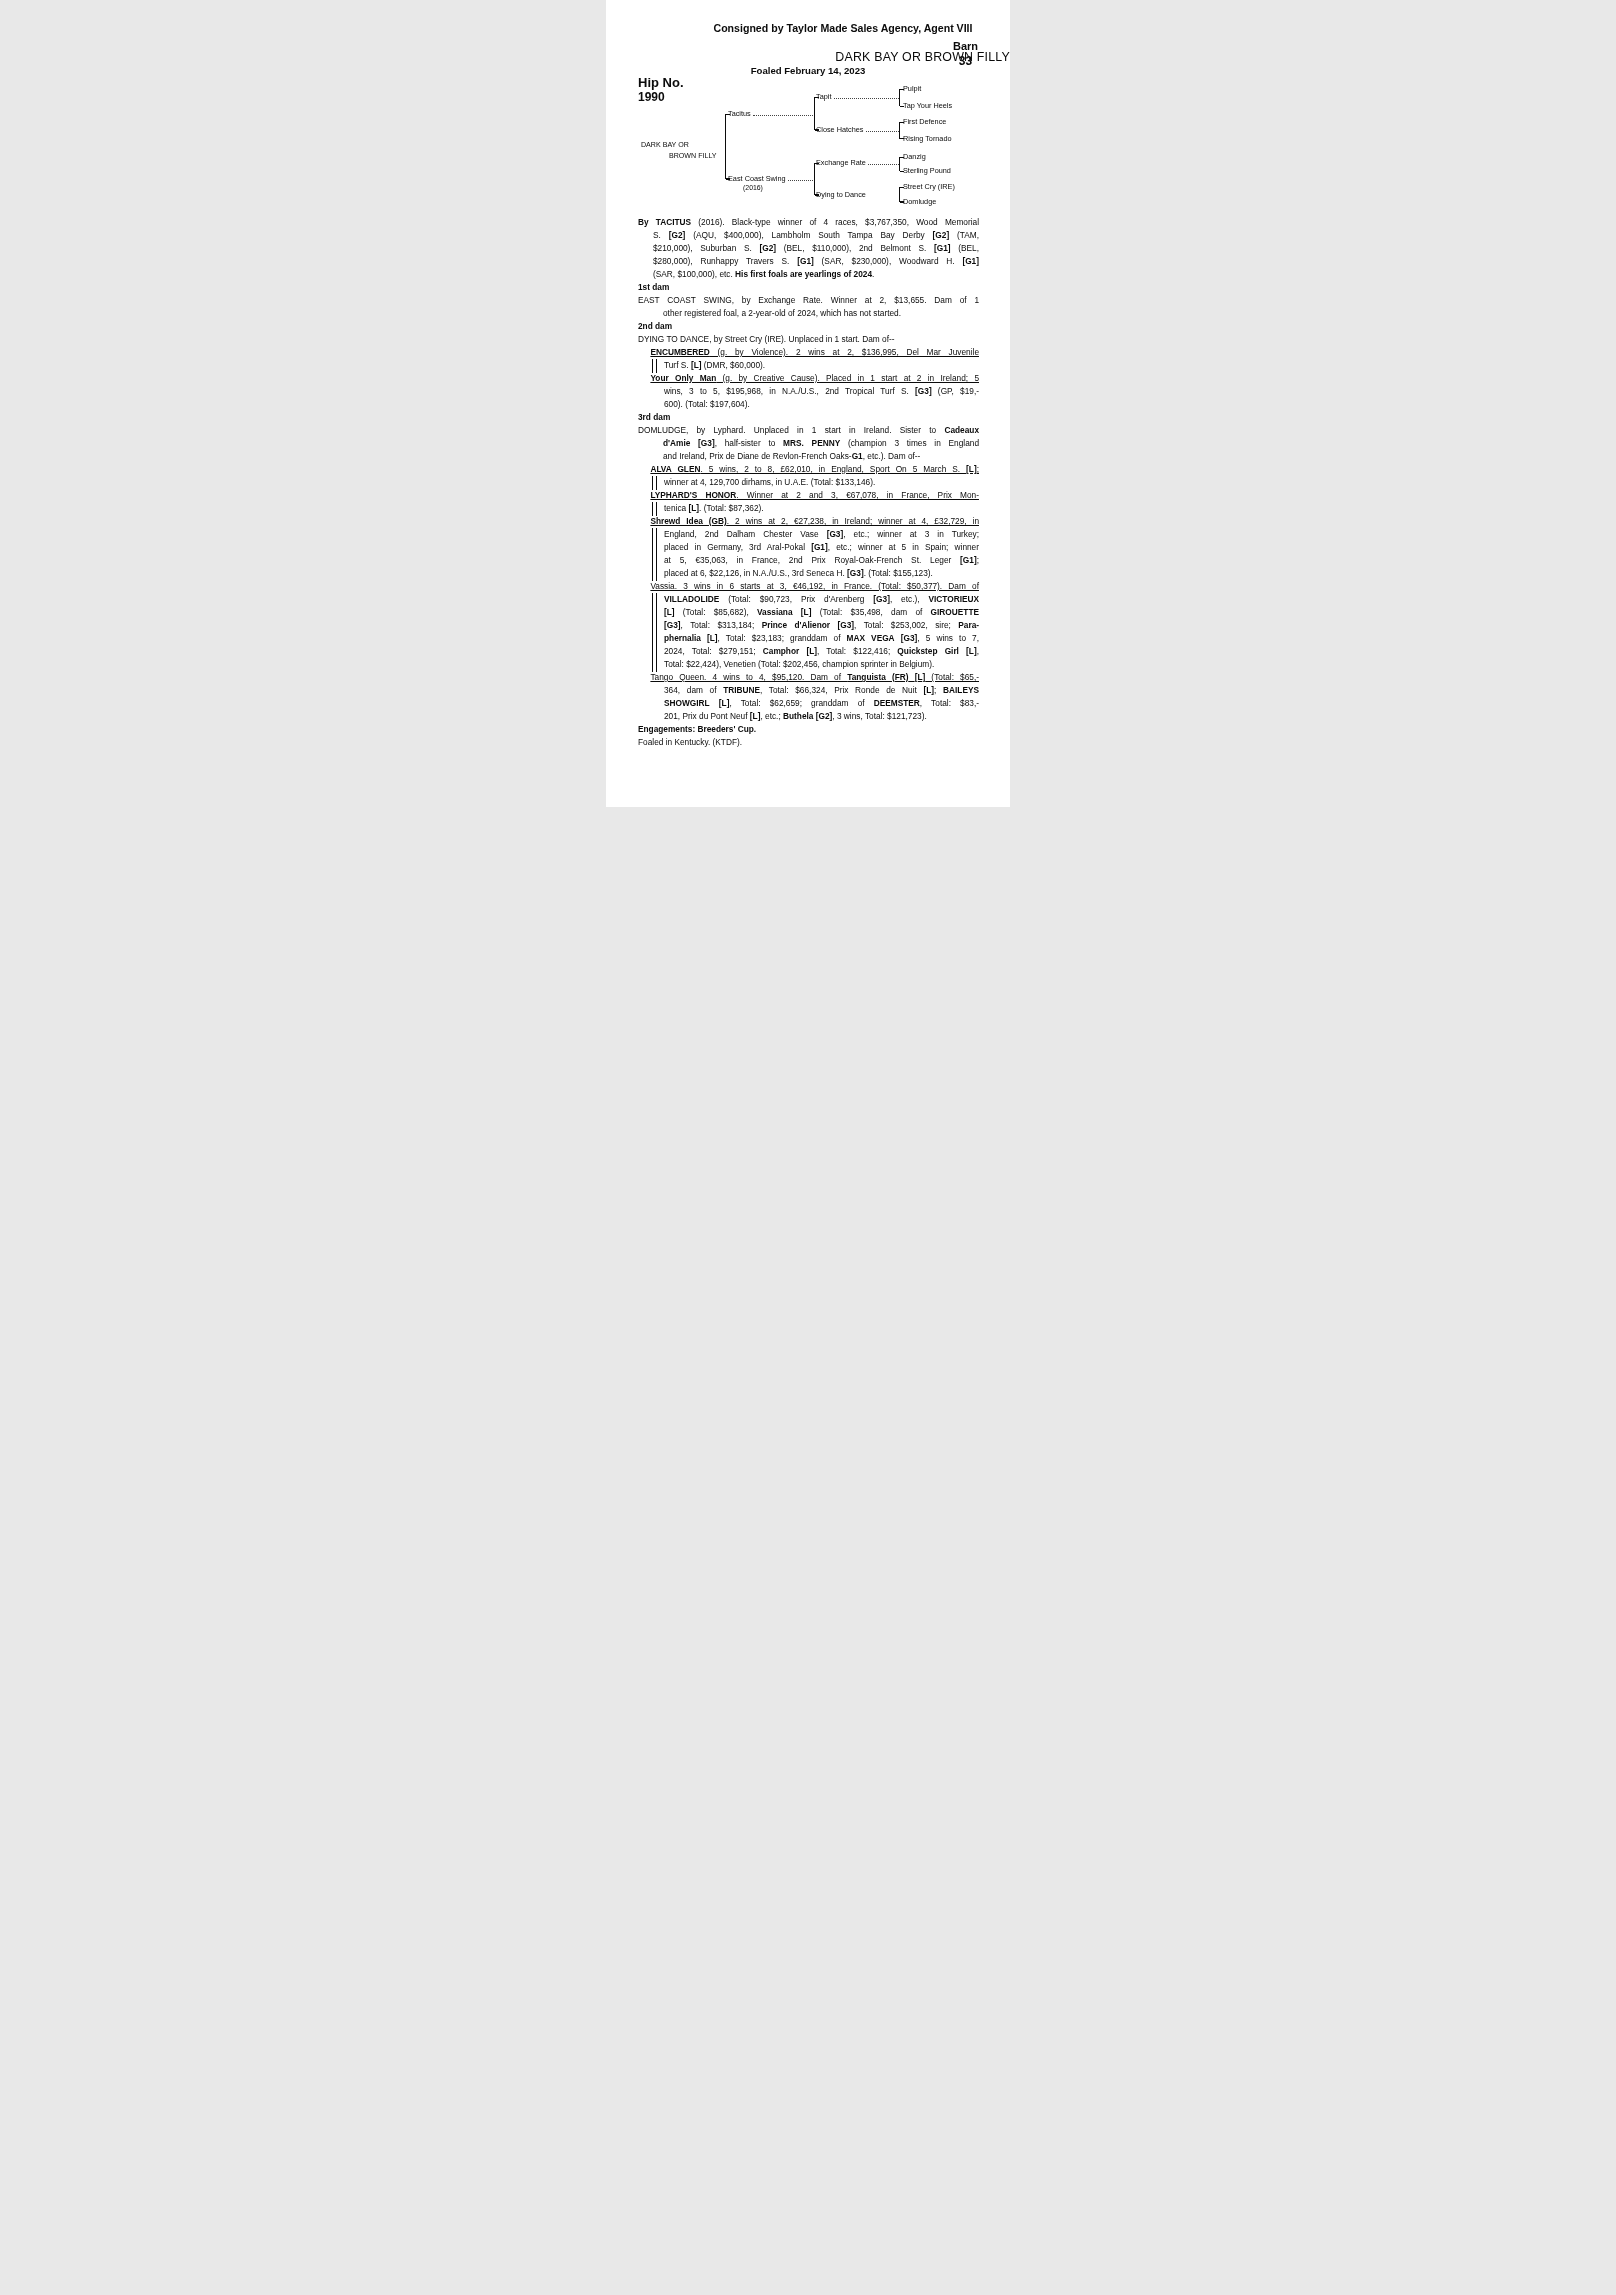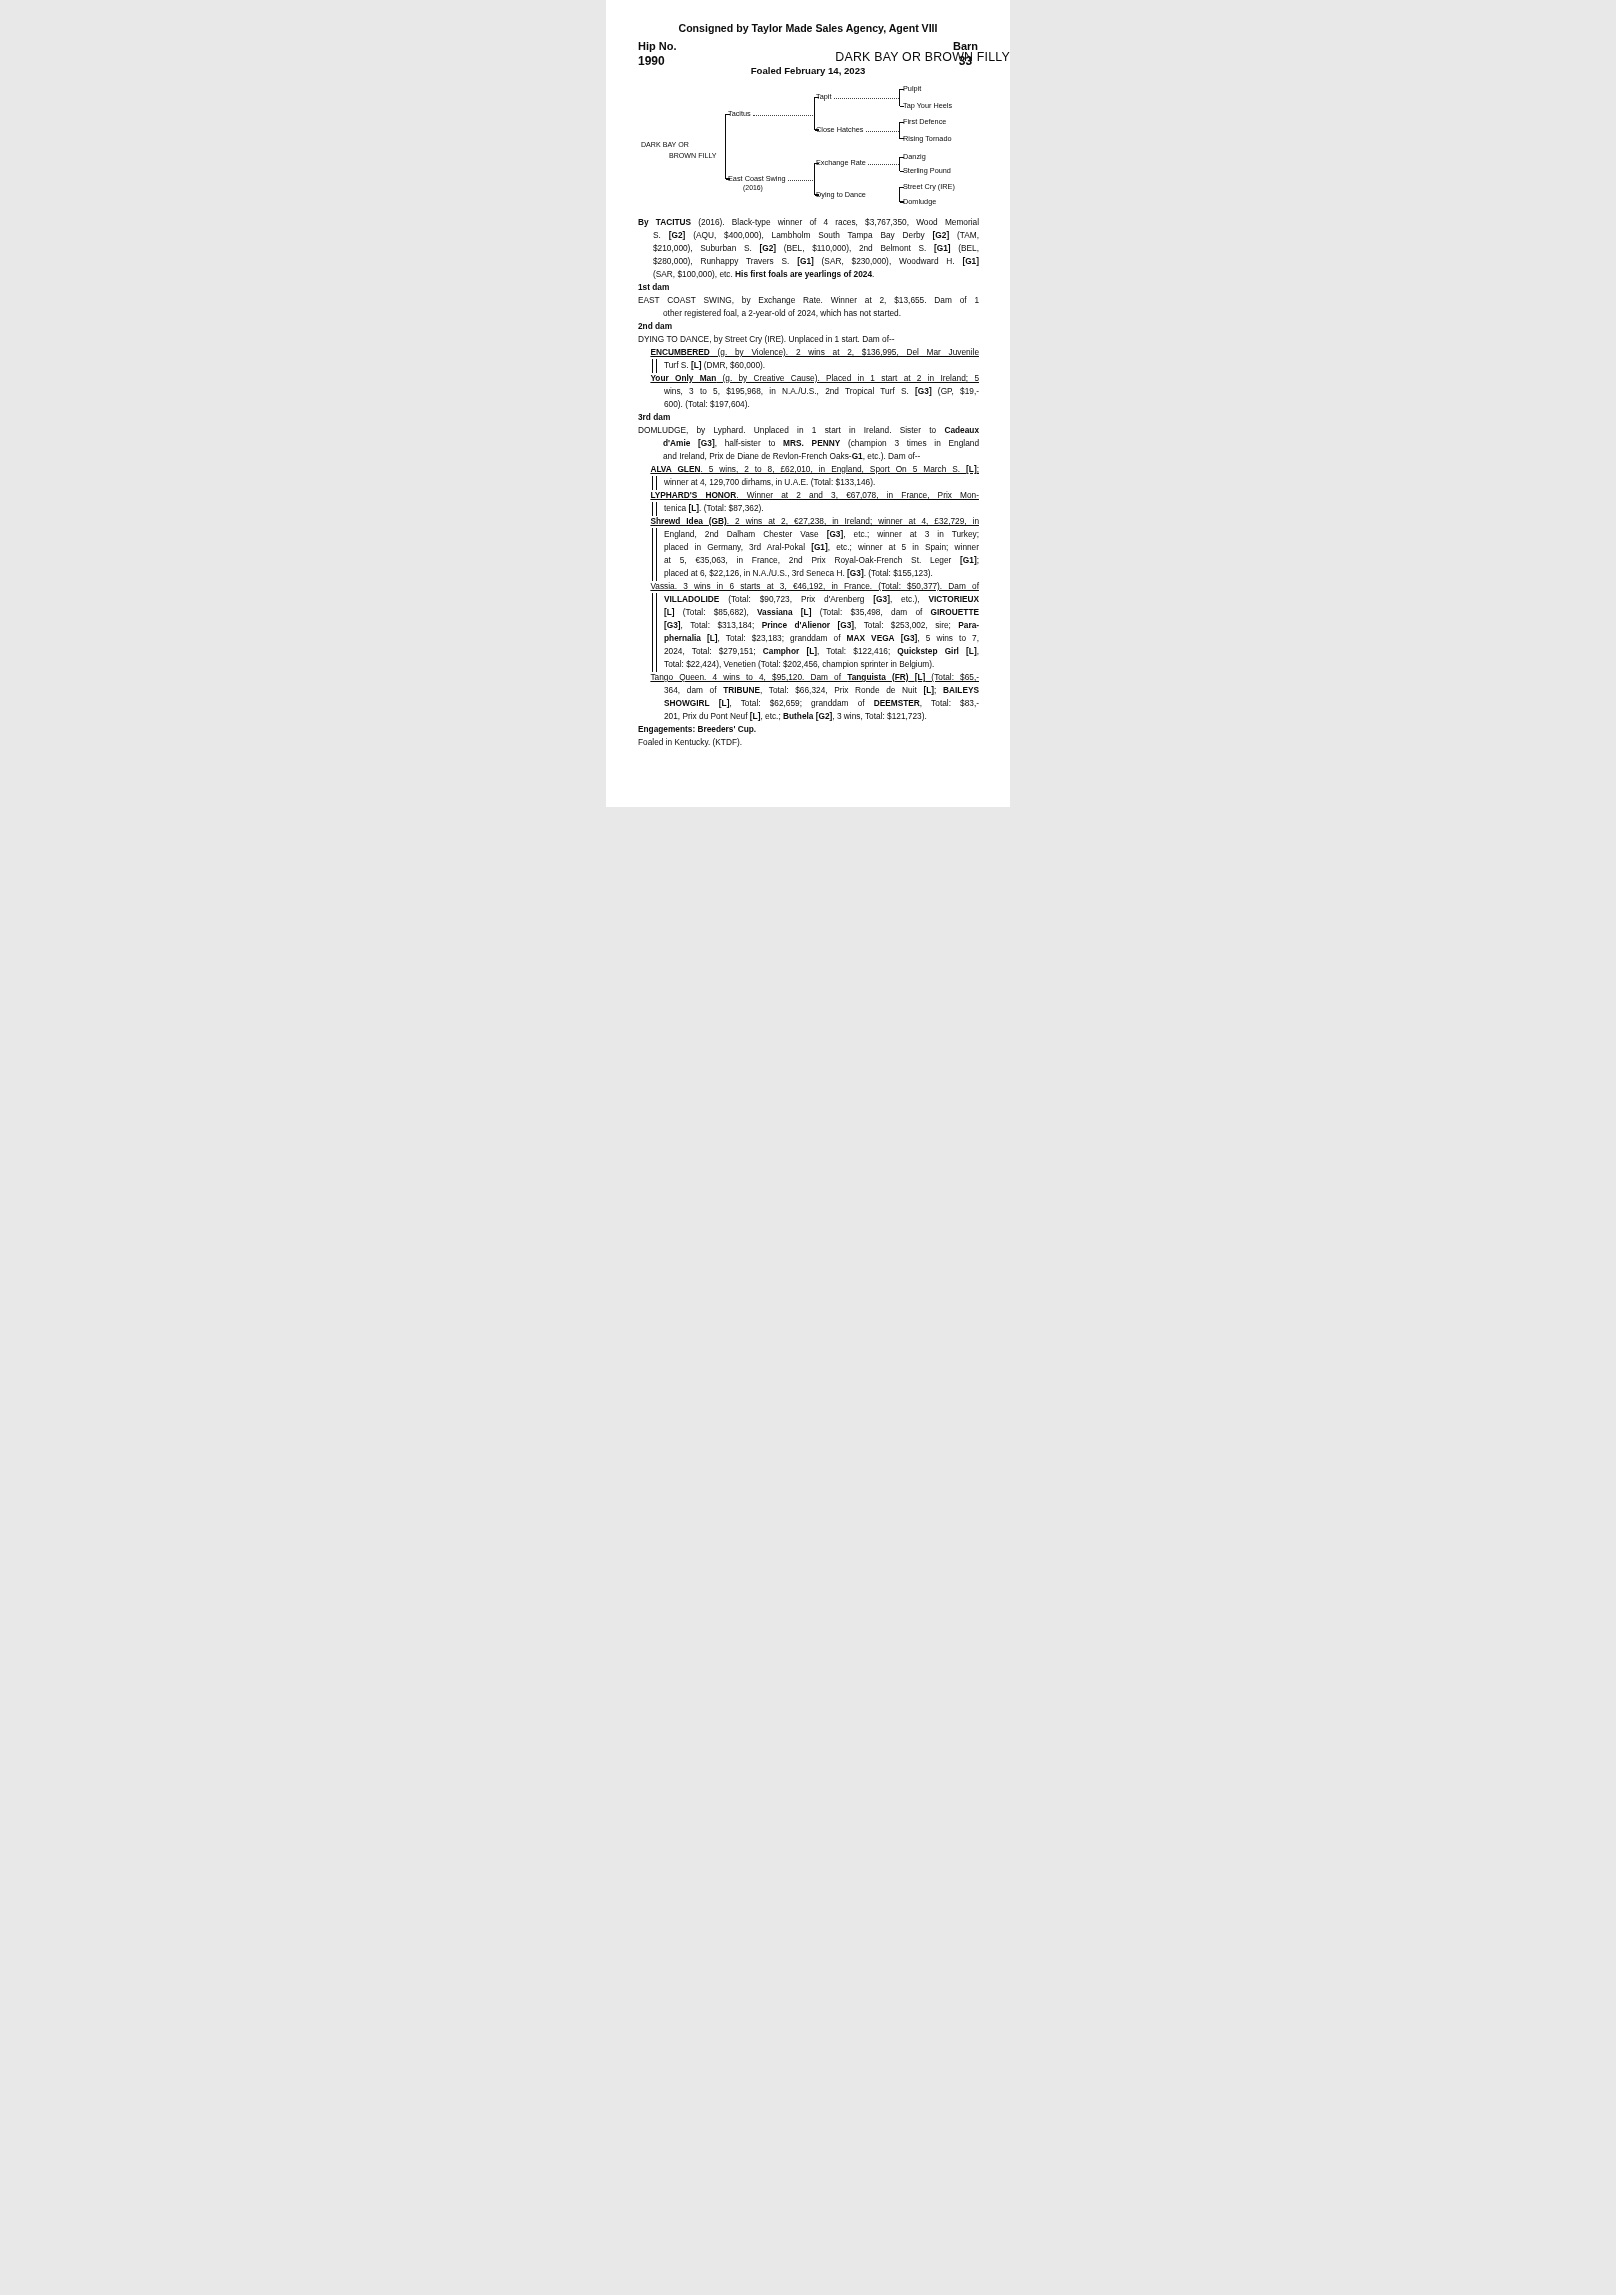--- a/index.html
+++ b/index.html
@@ -1,22 +1,22 @@
 <!DOCTYPE html>
 <html style="font-size:7.3px"><head>
 <meta charset="utf-8">
 <style>
   html,body{margin:0;padding:0;background:#e8e8e8;}
   .page{position:relative;width:404px;height:807px;background:#ffffff;margin:0 auto;
         font-family:"Liberation Sans", sans-serif;color:#0b0b0b;overflow:hidden;}
   
   .consignor{position:absolute;top:22px;left:0;width:100%;text-align:center;
-             font-weight:700;font-size:10.6px;}
+             font-weight:700;font-size:10.6px;padding-left:35px;}
   .hip{position:absolute;left:32px;top:40px;text-align:left;font-weight:700;}
-  .hip .lbl{font-size:11px;line-height:13.8px;}
+  .hip .lbl{font-size:13px;line-height:13.8px;margin-top:36px;}
   .hip .num{font-size:12px;line-height:14.7px;}
   .barn{position:absolute;right:32px;top:40px;text-align:center;font-weight:700;}
   .barn .lbl{font-size:11px;line-height:13.8px;}
   .barn .num{font-size:12px;line-height:14.7px;}
   .title{position:absolute;top:50px;left:0;width:100%;text-align:right;
          font-weight:400;font-size:12.4px;letter-spacing:0.2px;}
   .foaled{position:absolute;top:65px;left:0;width:100%;text-align:center;
           font-weight:700;font-size:9.6px;}
   
   .tree{position:absolute;left:0;top:0;width:404px;height:216px;font-size:7.3px;}

